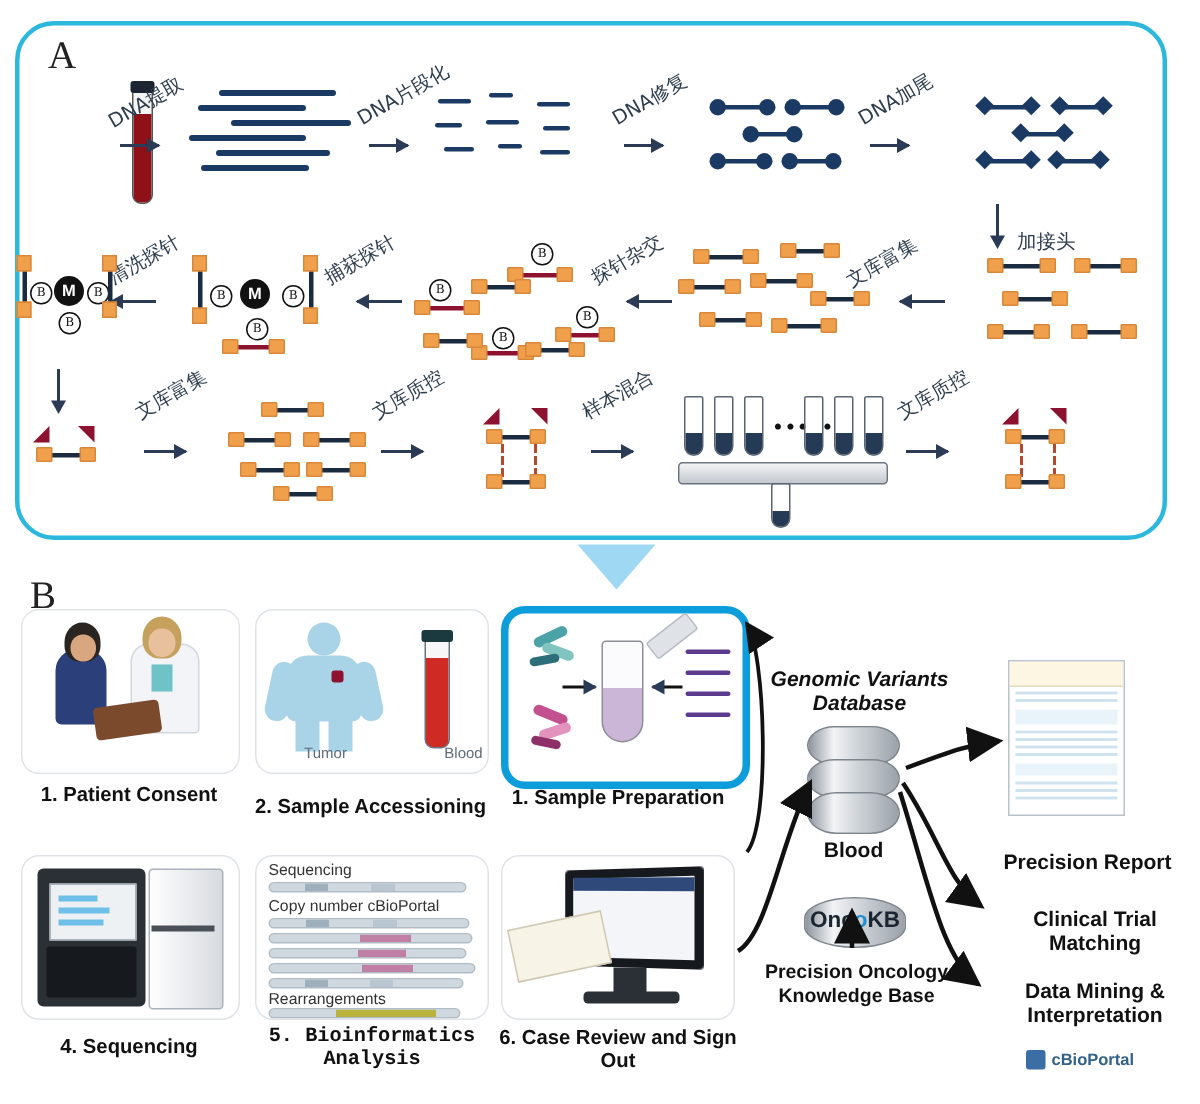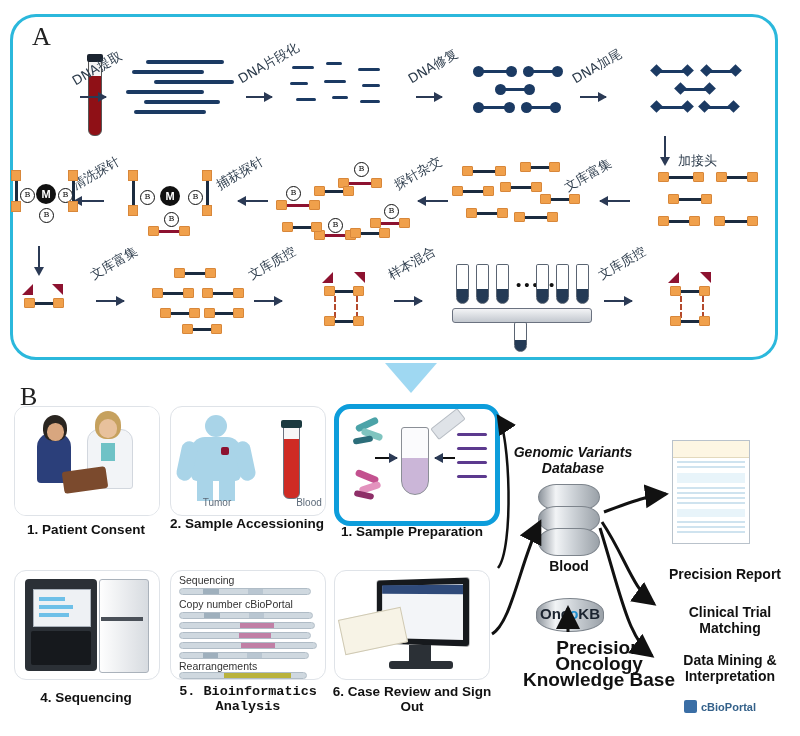--- a/index.html
+++ b/index.html
@@ -311,21 +311,21 @@
   <div style="position:absolute;left:8px;top:34px;width:16px;height:40px;background:#a9d4e8;border-radius:8px;transform:rotate(12deg);"></div>
   <div style="position:absolute;left:66px;top:34px;width:16px;height:40px;background:#a9d4e8;border-radius:8px;transform:rotate(-12deg);"></div>
   <div style="position:absolute;left:26px;top:72px;width:16px;height:22px;background:#a9d4e8;"></div>
   <div style="position:absolute;left:48px;top:72px;width:16px;height:22px;background:#a9d4e8;"></div>
   <div style="position:absolute;left:50px;top:40px;width:8px;height:8px;background:#8d1230;border-radius:2px;"></div>
   <div class="blood-tube" style="left:112px;top:18px;"></div>
   <div style="position:absolute;left:110px;top:13px;width:21px;height:8px;background:#1b3a40;border-radius:2px;"></div>
   <div class="minicap" style="left:16px;top:90px;width:60px;">Tumor</div>
   <div class="minicap" style="left:110px;top:90px;width:56px;">Blood</div>
 </div>
-<div class="caption" style="left:162px;top:516px;width:170px;">2. Sample Accessioning</div>
+<div class="caption" style="left:162px;top:530px;width:170px;">2. Sample Accessioning</div>
 
 <div class="card hl" style="left:334px;top:404px;width:156px;height:112px;">
   <div style="position:absolute;left:14px;top:8px;width:34px;height:30px;">
     <div style="position:absolute;left:2px;top:4px;width:24px;height:7px;background:#4ba3a8;border-radius:4px;transform:rotate(-25deg);"></div>
     <div style="position:absolute;left:8px;top:14px;width:22px;height:7px;background:#7fc4bf;border-radius:4px;transform:rotate(20deg);"></div>
     <div style="position:absolute;left:0px;top:20px;width:20px;height:6px;background:#2c6e7a;border-radius:4px;transform:rotate(-10deg);"></div>
   </div>
   <div style="position:absolute;left:14px;top:62px;width:34px;height:30px;">
     <div style="position:absolute;left:2px;top:2px;width:24px;height:7px;background:#c3518f;border-radius:4px;transform:rotate(22deg);"></div>
     <div style="position:absolute;left:6px;top:13px;width:22px;height:7px;background:#e392be;border-radius:4px;transform:rotate(-18deg);"></div>
@@ -385,21 +385,21 @@
   <div class="seg" style="top:44px;height:28px;"></div>
 </div>
 <div class="lbl" style="left:528px;top:558px;width:82px;">Blood</div>
 
 <div class="cyl" style="left:536px;top:598px;width:68px;height:34px;">
   <div class="seg" style="top:0;height:34px;border-radius:50%/14px;"></div>
 </div>
 <div style="position:absolute;left:536px;top:605px;width:68px;text-align:center;font-weight:bold;font-size:15px;color:#1b2430;">
   <span>Onc</span><span style="color:#1f8fd0;">o</span><span>KB</span>
 </div>
-<div class="lbl" style="left:520px;top:640px;width:158px;font-size:19px;">Precision Oncology Knowledge Base</div>
+<div class="lbl" style="left:492px;top:640px;width:158px;font-size:13px;">Precision Oncology Knowledge Base</div>
 
 <div class="report" style="left:672px;top:440px;width:76px;height:102px;">
   <div style="position:absolute;left:0;top:0;right:0;height:16px;background:#fdf6e3;border-bottom:1px solid #e3d9bd;"></div>
   <div class="rrow" style="top:20px;"></div>
     <div class="rrow" style="top:25px;"></div>
   <div style="position:absolute;left:5%;right:5%;top:32px;height:10px;background:#e8f4fa;"></div>
   <div class="rrow" style="top:46px;"></div>
     <div class="rrow" style="top:51px;"></div>
   <div class="rrow" style="top:56px;"></div>
     <div class="rrow" style="top:61px;"></div>

